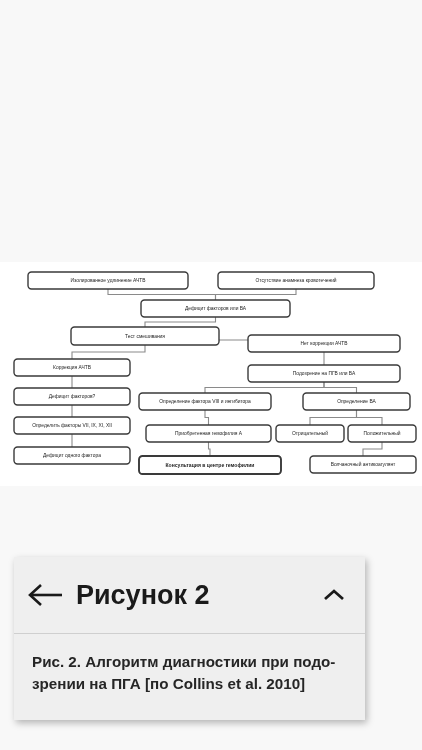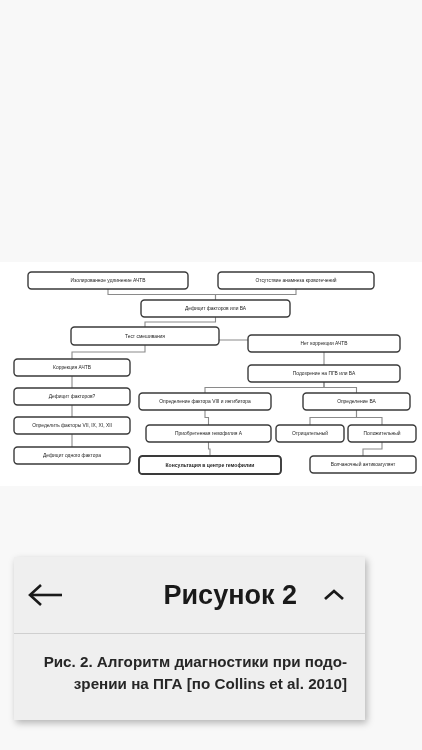--- a/index.html
+++ b/index.html
@@ -85,21 +85,21 @@
     align-items: center;
     justify-content: center;
     cursor: pointer;
     background: transparent;
     border: none;
   }
   #back-button svg { display: block; }
 
   #figure-title {
     flex: 1;
-    text-align: right;
+    text-align: left;
     font-size: 27px;
     font-weight: bold;
     color: #1a1a1a;
     letter-spacing: 0px;
     padding-right: 6px;
   }
 
   #collapse-button {
     width: 62px;
     height: 77px;
@@ -115,21 +115,20 @@
   #caption-body {
     padding: 17px 18px 0 18px;
   }
 
   #caption-text {
     font-size: 15.2px;
     font-weight: bold;
     line-height: 1.42;
     color: #262626;
     white-space: pre-line;
-    text-align: right;
   }
 </style>
 </head>
 <body>
 
 <div id="figure-stage">
   <svg id="diagram-svg" width="422" height="224" viewBox="0 0 422 224">
     <g id="edge-layer">
         <path d="M108 27 L108 32.5 L215.5 32.5 L215.5 38" class="connector" stroke="#8a8a8a"></path>
         <path d="M296 27 L296 32.5 L215.5 32.5 L215.5 38" class="connector" stroke="#8a8a8a"></path>

